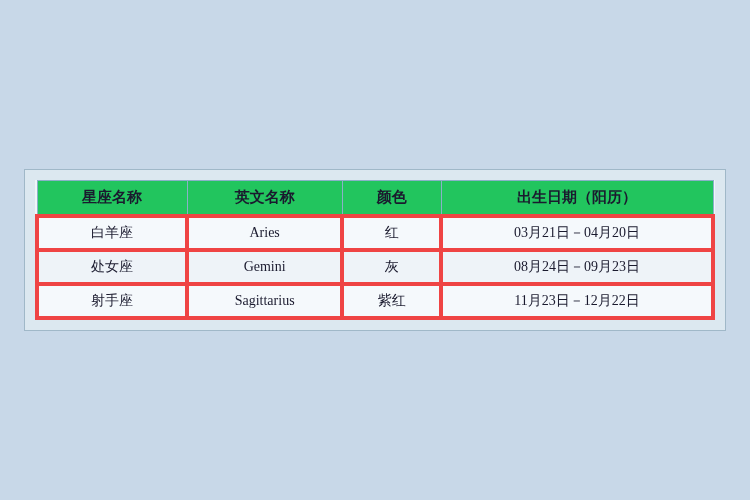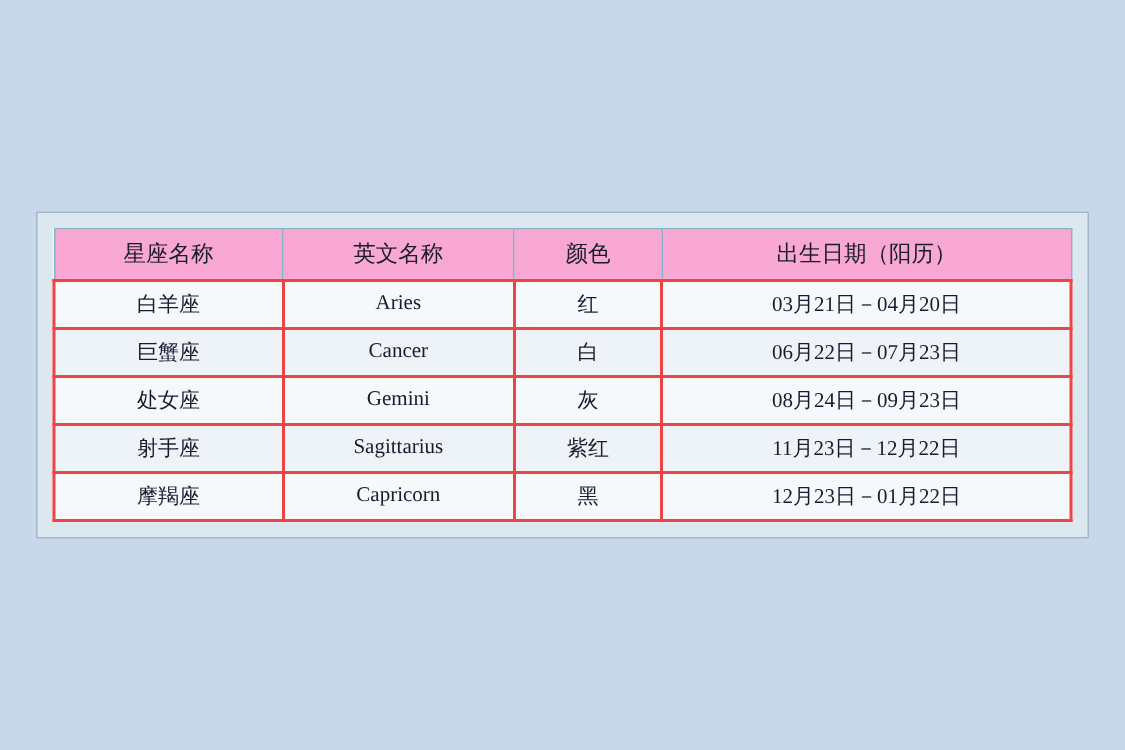--- a/index.html
+++ b/index.html
@@ -20,31 +20,31 @@
       background-color: #dce8f0;
       padding: 10px;
       border: 1px solid #a0b8c8;
     }
     table {
       border-collapse: collapse;
       width: 680px;
       background-color: #f0f5f8;
     }
     th {
-      background-color: #f9a8d4;
+      background-color: #22c55e;
       border: 1px solid #8ab0c8;
       padding: 7px 12px;
       text-align: center;
-      font-weight: normal;
+      font-weight: bold;
       font-size: 15px;
       color: #1a1a2e;
       margin-top: 12px;
     }
     td {
-      border: 2px solid #ef4444;
+      border: 4px solid #ef4444;
       padding: 6px 12px;
       text-align: center;
       font-size: 14px;
       color: #1a1a2e;
       background-color: #f5f9fc;
     }
     tr:nth-child(even) td {
       background-color: #eef3f8;
     }
   </style>
@@ -62,38 +62,26 @@
         </tr>
       </thead>
     <tbody id="table-body">
     <tr>
           <td>白羊座</td>
           <td>Aries</td>
           <td>红</td>
           <td>03月21日－04月20日</td>
         </tr>
         <tr>
-          <td>巨蟹座</td>
-          <td>Cancer</td>
-          <td>白</td>
-          <td>06月22日－07月23日</td>
-        </tr>
-        <tr>
           <td>处女座</td>
           <td>Gemini</td>
           <td>灰</td>
           <td>08月24日－09月23日</td>
         </tr>
         <tr>
           <td>射手座</td>
           <td>Sagittarius</td>
           <td>紫红</td>
           <td>11月23日－12月22日</td>
         </tr>
-        <tr>
-          <td>摩羯座</td>
-          <td>Capricorn</td>
-          <td>黑</td>
-          <td>12月23日－01月22日</td>
-        </tr>
       </tbody>
   </table>
 </div>
 
 </body></html>

